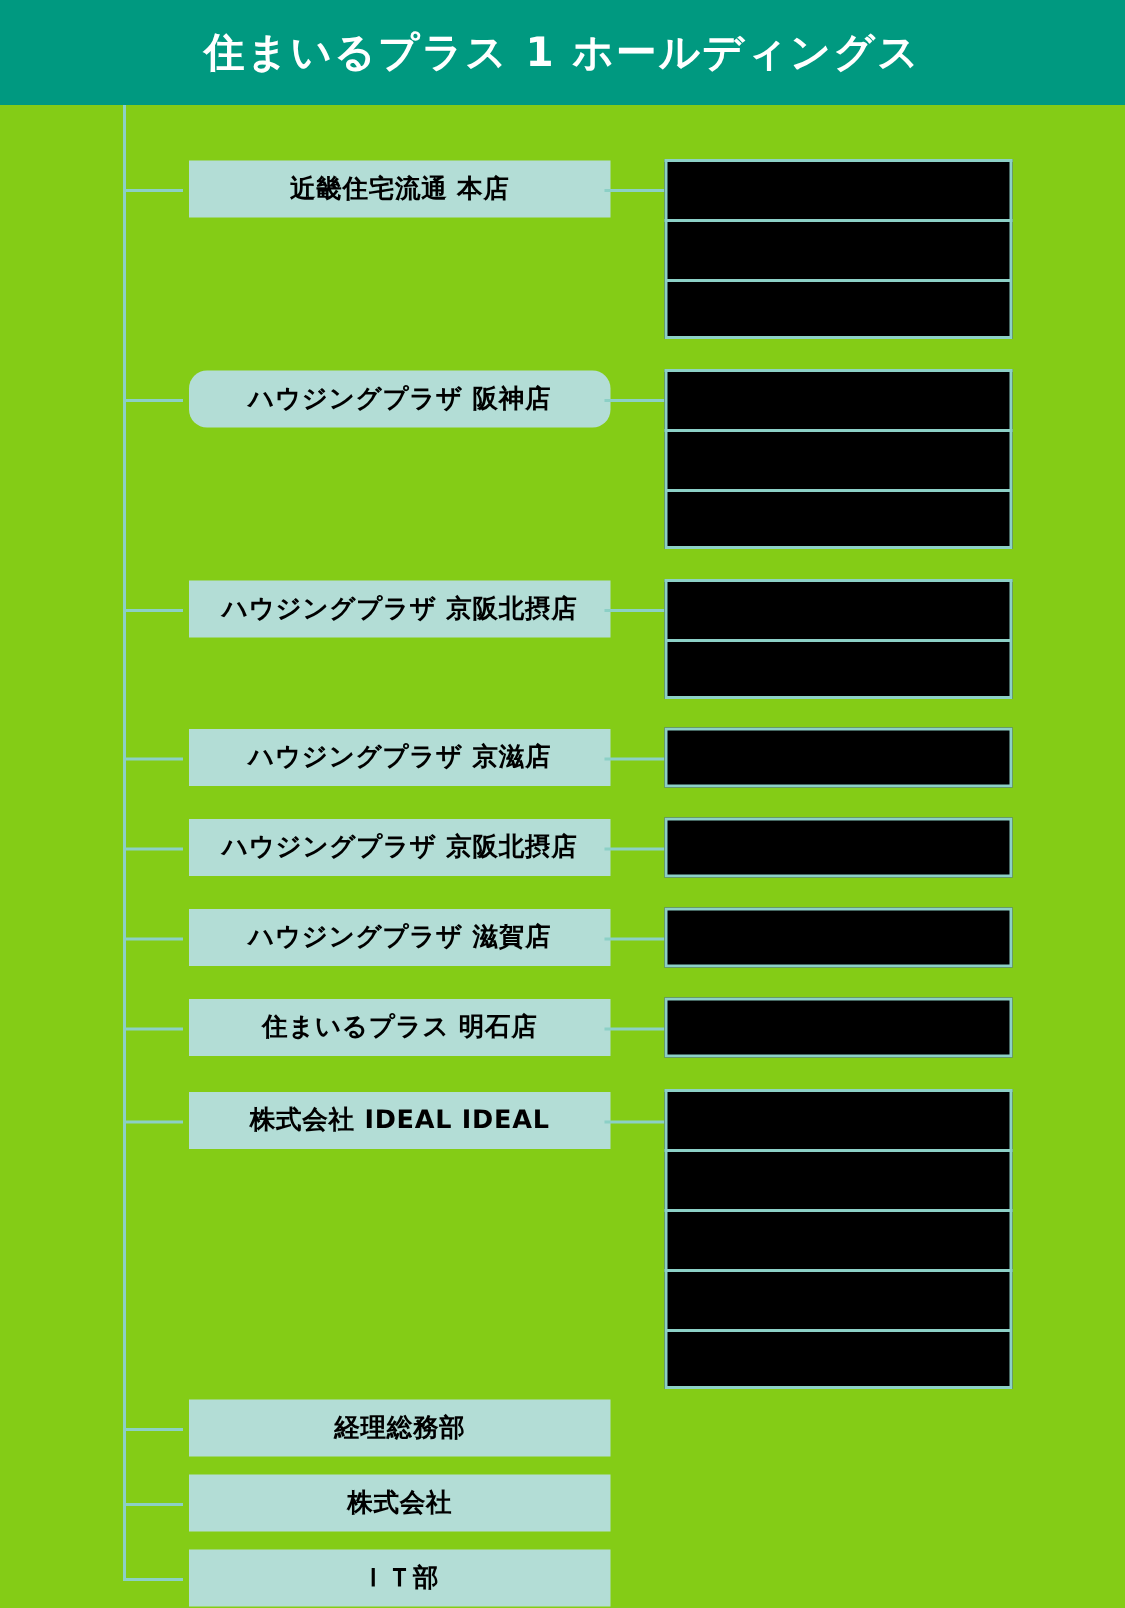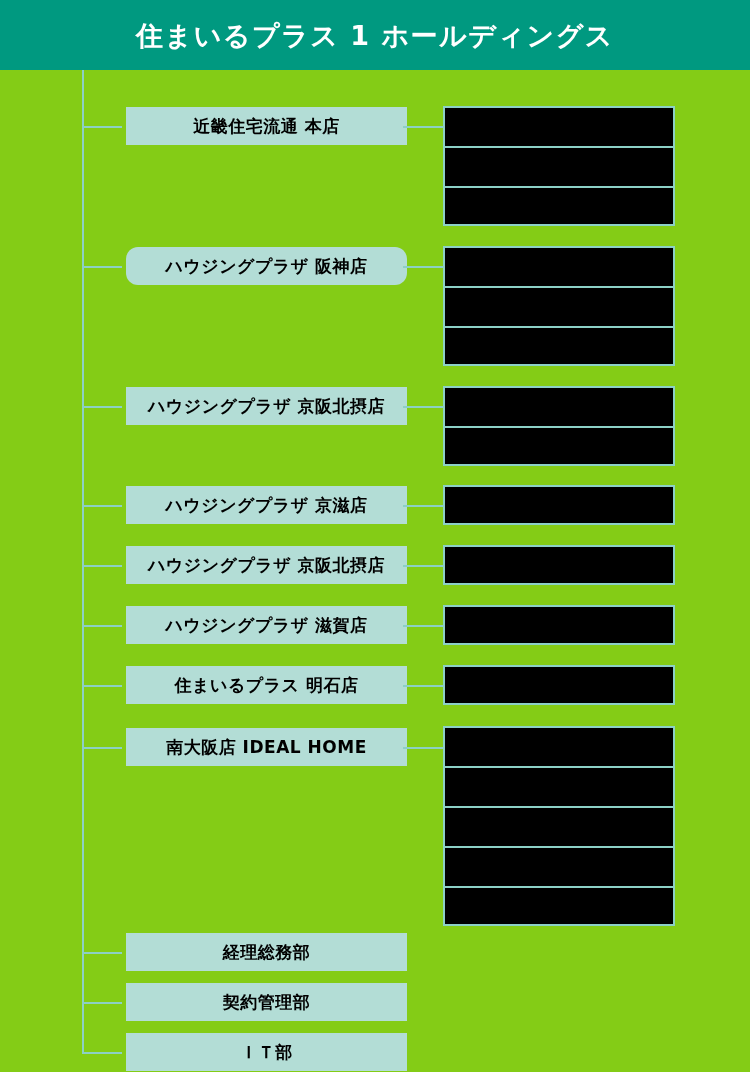--- a/index.html
+++ b/index.html
@@ -197,21 +197,21 @@
         <span class="node-label" style="color: rgb(0, 0, 0);">住まいるプラス 明石店</span>
       </div>
       <div class="connector-h2" style="left: 403px; top: 685px; width: 40px; background: rgb(140, 208, 198);"></div>
       <div class="sub-group" style="top: 665px;">
         <div class="sub-box" style="border-color: rgb(140, 208, 198);">
           <span class="sub-box-label"></span>
         </div>
       </div>
       <div class="connector-h" style="left: 82px; top: 747px; width: 40px; background: rgb(140, 208, 198);"></div>
       <div class="node-box" style="top: 728px; background: rgb(179, 221, 214);">
-        <span class="node-label" style="color: rgb(0, 0, 0);">南大阪店 IDEAL HOME</span>
+        <span class="node-label" style="color: rgb(0, 0, 0);">株式会社 IDEAL IDEAL</span>
       </div>
       <div class="connector-h2" style="left: 403px; top: 747px; width: 40px; background: rgb(140, 208, 198);"></div>
       <div class="sub-group" style="top: 726px;">
         <div class="sub-box" style="border-color: rgb(140, 208, 198);">
           <span class="sub-box-label"></span>
         </div>
         <div class="sub-box" style="border-color: rgb(140, 208, 198);">
           <span class="sub-box-label"></span>
         </div>
         <div class="sub-box" style="border-color: rgb(140, 208, 198);">
@@ -223,21 +223,21 @@
         <div class="sub-box" style="border-color: rgb(140, 208, 198);">
           <span class="sub-box-label"></span>
         </div>
       </div>
       <div class="connector-h" style="left: 82px; top: 952px; width: 40px; background: rgb(140, 208, 198);"></div>
       <div class="node-box" style="top: 933px; background: rgb(179, 221, 214);">
         <span class="node-label" style="color: rgb(0, 0, 0); text-align: right;">経理総務部</span>
       </div>
       <div class="connector-h" style="left: 82px; top: 1002px; width: 40px; background: rgb(140, 208, 198);"></div>
       <div class="node-box" style="top: 983px; background: rgb(179, 221, 214);">
-        <span class="node-label" style="color: rgb(0, 0, 0);">契約管理部</span>
+        <span class="node-label" style="color: rgb(0, 0, 0);">株式会社</span>
       </div>
       <div class="connector-h" style="left: 82px; top: 1052px; width: 40px; background: rgb(140, 208, 198);"></div>
       <div class="node-box" style="top: 1033px; background: rgb(179, 221, 214);">
         <span class="node-label" style="color: rgb(0, 0, 0);">ＩＴ部</span>
       </div>
     </div>
 
 </div>
 
 </body></html>

